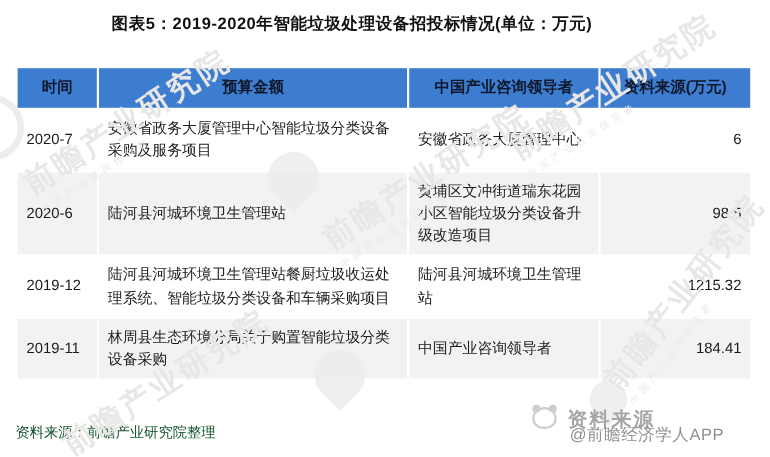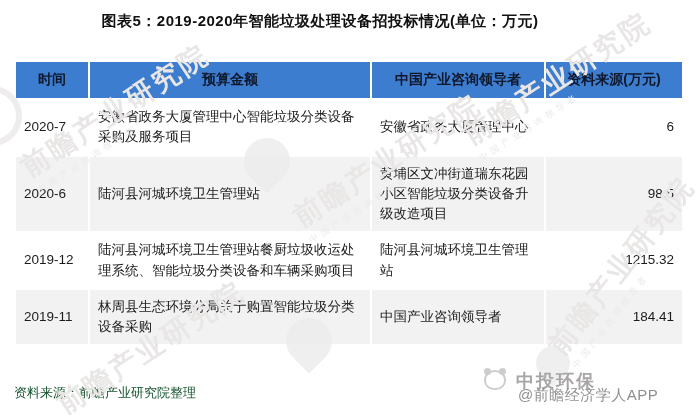--- a/index.html
+++ b/index.html
@@ -152,15 +152,15 @@
       <td class="col-agency">中国产业咨询领导者</td>
       <td class="col-budget">184.41</td>
     </tr>
   </tbody>
 </table>
 
 <div class="source">资料来源：前瞻产业研究院整理</div>
 
 <div class="stamp">
   <span class="stamp-icon"></span>
-  <span class="stamp-account">中投环保</span>
+  <span class="stamp-account">资料来源</span>
   <span class="stamp-credit">@前瞻经济学人APP</span>
 </div>
 
 </body></html>

